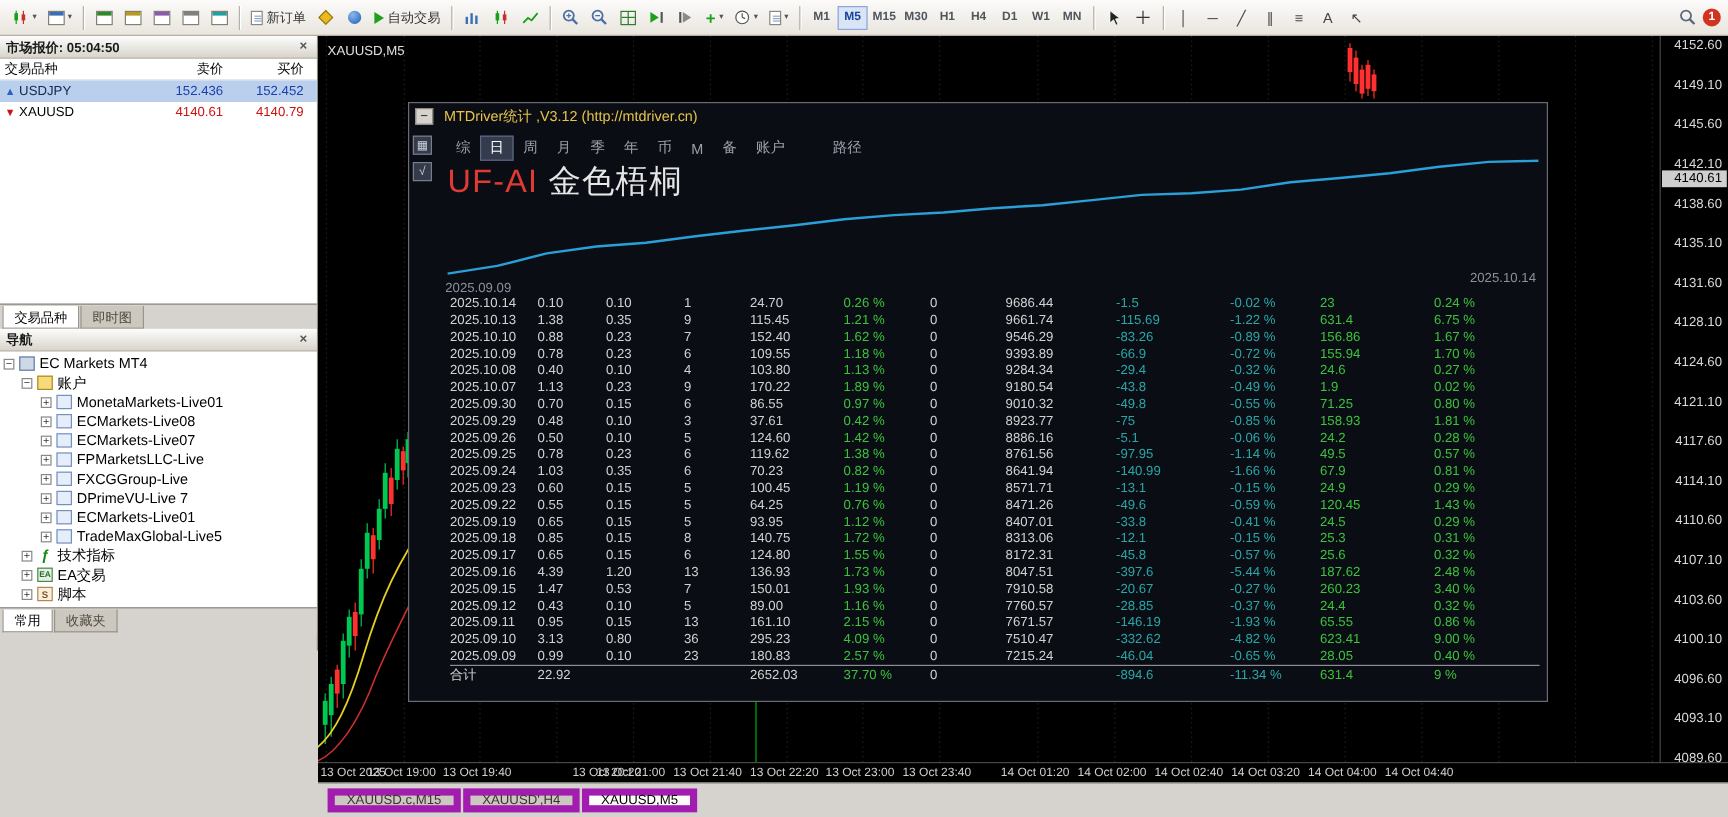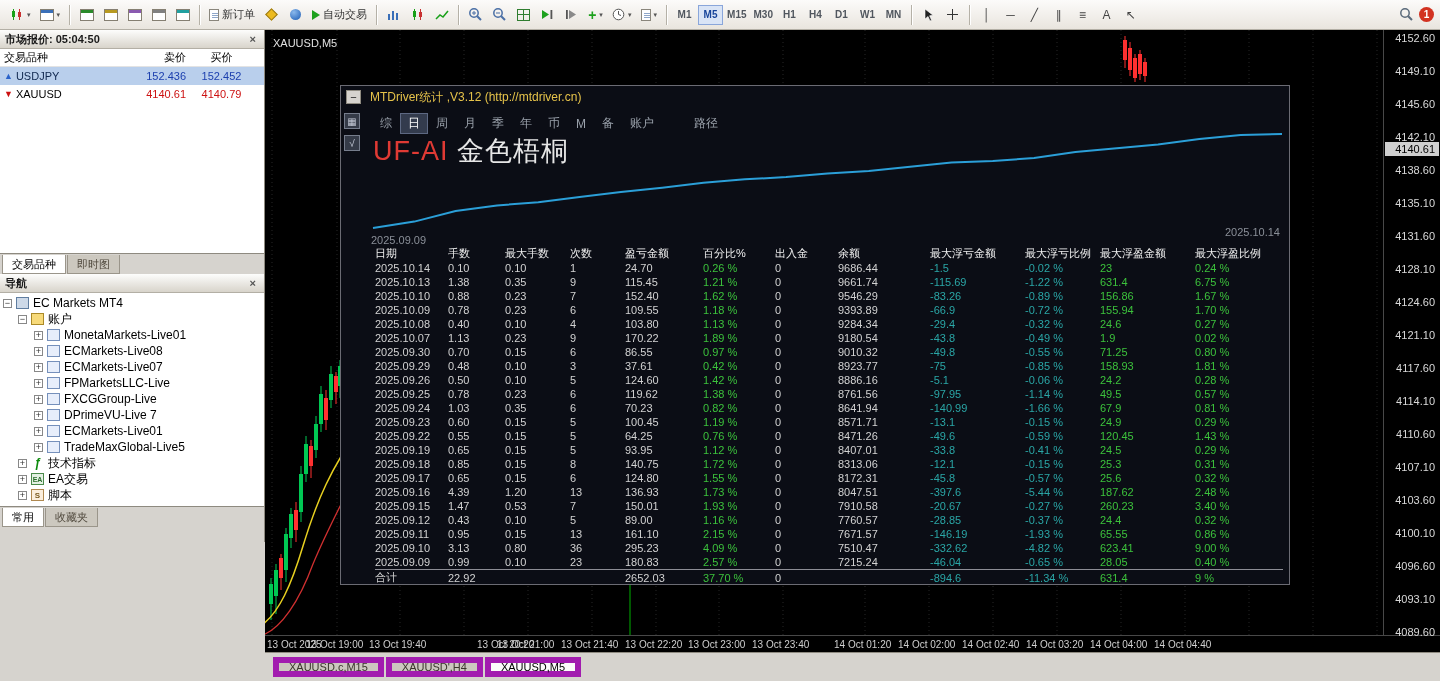--- a/index.html
+++ b/index.html
@@ -29,21 +29,21 @@
 
 
 #left-panel{position:absolute;top:30px;left:0;width:265px;height:512px;background:#d6d3ce;border-right:1px solid #8e8a80}
 .panel-caption{position:absolute;left:0;right:0;height:19px;background:linear-gradient(#fdfdfc,#d8d4cb);border-bottom:1px solid #b3afa5;display:flex;align-items:center;padding:0 5px;font-weight:700;color:#1a1a1a}
 .caption-close{margin-left:auto;color:#555;font-size:11px;padding:0 3px}
 #mw-caption{top:0}
 #mw-body{position:absolute;top:19px;left:0;right:0;height:204px;background:#fff}
 #mw-header{display:flex;height:18px;align-items:center;border-bottom:1px solid #e3e3e3;color:#000}
 .mw-col-sym{width:112px;display:flex;align-items:center;gap:3px;padding-left:4px}
 .mw-col-bid{width:78px;text-align:right;padding-right:4px}
-.mw-col-ask{width:67px;text-align:center;padding-right:4px}
+.mw-col-ask{width:67px;text-align:right;padding-right:4px}
 .mw-row{display:flex;height:18px;align-items:center}
 .mw-row.selected{background:#b9cfec}
 .mw-row .symtext{color:#000}
 .mw-row.selected .symtext{color:#10284f}
 .mw-row.up .num{color:#1b3fae}
 .mw-row.down .num{color:#cc1111}
 .trend-arrow{font-size:9px;line-height:1}
 .trend-arrow.up{color:#2a62c9}
 .trend-arrow.down{color:#cc1111}
 .mini-tabs{position:absolute;left:0;right:0;display:flex;align-items:flex-start;background:#d6d3ce;padding:1px 0 0 2px;gap:1px;border-top:1px solid #8e8a80}
@@ -501,34 +501,20 @@
         <svg width="913" height="102" viewBox="0 0 913 102">
           <polyline id="curve-poly" fill="none" stroke-width="2" points="2.0,98.0 43.3,91.6 84.6,81.1 126.0,75.4 167.3,72.3 208.6,66.9 249.9,62.1 291.2,57.7 332.5,52.7 373.9,49.3 415.2,47.1 456.5,43.5 497.8,41.0 539.1,36.8 580.5,32.4 621.8,31.0 663.1,28.0 704.4,21.9 745.7,18.3 787.0,14.4 828.4,9.0 869.7,4.9 911.0,4.0" stroke="#2b9fd8"></polyline>
         </svg>
       </div>
       <div id="watermark">
         <span class="wm-red">UF-AI</span><span class="wm-rest"> 金色梧桐</span>
       </div>
       <span id="curve-label-start">2025.09.09</span>
       <span id="curve-label-end">2025.10.14</span>
       <div id="sp-table">
-          <div class="sp-row sp-header">
-            <span class="c-h">日期</span>
-            <span class="c-h">手数</span>
-            <span class="c-h">最大手数</span>
-            <span class="c-h">次数</span>
-            <span class="c-h">盈亏金额</span>
-            <span class="c-h">百分比%</span>
-            <span class="c-h">出入金</span>
-            <span class="c-h">余额</span>
-            <span class="c-h">最大浮亏金额</span>
-            <span class="c-h">最大浮亏比例</span>
-            <span class="c-h">最大浮盈金额</span>
-            <span class="c-h">最大浮盈比例</span>
-          </div>
           <div class="sp-row">
             <span class="c-w">2025.10.14</span>
             <span class="c-w">0.10</span>
             <span class="c-w">0.10</span>
             <span class="c-w">1</span>
             <span class="c-w">24.70</span>
             <span class="c-g">0.26 %</span>
             <span class="c-w">0</span>
             <span class="c-w">9686.44</span>
             <span class="c-t">-1.5</span>

